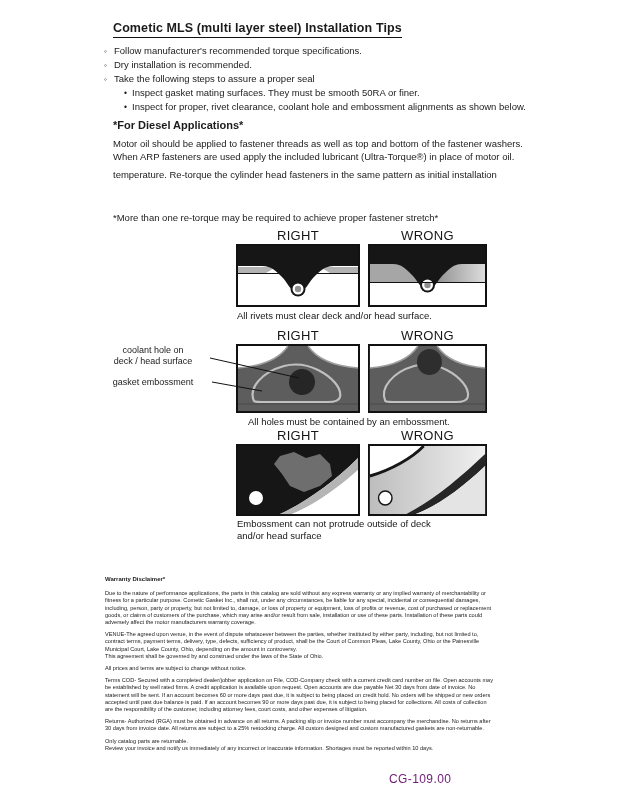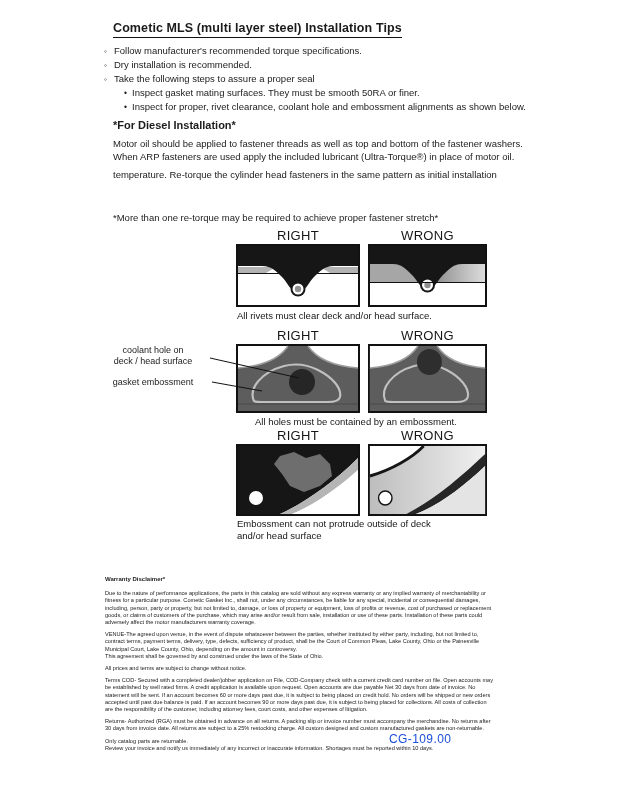--- a/index.html
+++ b/index.html
@@ -30,21 +30,21 @@
   .fig-img { display:block; }
   .fig-caption { font-size:9.5px; line-height:11.5px; color:#161616; }
 
   .side-labels { left:100px; width:106px; text-align:center; font-size:9px; line-height:10.5px; }
   .side-label2 { margin-top:11px; }
 
   .fineprint { left:105px; top:576px; width:430px; font-size:5.6px; line-height:7.2px; color:#222; white-space:nowrap; }
   .fineprint .fp-head { font-weight:bold; font-size:6px; margin-bottom:7px; }
   .fp-par { margin-bottom:5px; }
 
-  .footer-code { left:389px; top:732px; font-size:12px; letter-spacing:.4px; color:#1d4ed8; }
+  .footer-code { left:389px; top:772px; font-size:12px; letter-spacing:.4px; color:#701a75; }
 </style>
 </head>
 <body>
 
 <div class="abs doc-title">Cometic MLS (multi layer steel) Installation Tips</div>
 
 <div class="abs bullets">
   <div class="bullet-row">
     <span class="marker">◦</span>
     <span>Follow manufacturer's recommended torque specifications.</span>
@@ -60,21 +60,21 @@
   <div class="bullet-row sub">
     <span class="marker">•</span>
     <span>Inspect gasket mating surfaces.  They must be smooth 50RA or finer.</span>
   </div>
   <div class="bullet-row sub">
     <span class="marker">•</span>
     <span>Inspect for proper, rivet clearance, coolant hole and embossment alignments as shown below.</span>
   </div>
 </div>
 
-<div class="abs diesel-heading">*For Diesel Installation*</div>
+<div class="abs diesel-heading">*For Diesel Applications*</div>
 <div class="abs para" style="top:137px;">
   <div>Motor oil should be applied to fastener threads as well as top and bottom of the fastener washers.</div>
   <div>When ARP fasteners are used apply the included lubricant (Ultra-Torque®) in place of motor oil.</div>
 </div>
 <div class="abs para" style="top:168px;">
   <div>temperature. Re-torque the cylinder head fasteners in the same pattern as initial installation</div>
 </div>
 <div class="abs para" style="top:211px;">*More than one re-torque may be required to achieve proper fastener stretch*</div>
 
 <div class="fig-row" style="left:236px; top:228px; width:252px; height:95px;">
@@ -139,21 +139,21 @@
     <svg class="fig-img" width="119" height="69" viewBox="0 0 124 69" preserveAspectRatio="none">
       <rect x="1" y="1" width="122" height="67" fill="#ffffff" stroke="#111" stroke-width="2"></rect>
       <path d="M2,24 C28,22 44,14 52,2 L72,2 C80,14 96,22 122,24 L122,67 L2,67 Z" fill="#5d5d5d"></path>
       <path d="M2,24 C28,22 44,14 52,2" stroke="#9e9e9e" stroke-width="1.5" fill="none"></path>
       <path d="M72,2 C80,14 96,22 122,24" stroke="#9e9e9e" stroke-width="1.5" fill="none"></path>
       <path d="M2,60 H122" stroke="#4a4a4a" stroke-width="1"></path>
       <path d="M18,57 C12,44 26,28 48,22 C58,19.5 70,20 82,26 C96,33 106,44 104,53 C103,57 99,58 92,58 L26,58 C21,58 19.5,57.8 18,57 Z" stroke="#c0c0c0" stroke-width="2.2" fill="none"></path>
       <circle cx="64" cy="18" r="13" fill="#2e2e2e"></circle>
     </svg>
   </div>
-  <div class="fig-caption" style="position:absolute; left:19px; top:88px;">All holes must be contained by an embossment.</div>
+  <div class="fig-caption" style="position:absolute; left:12px; top:88px;">All holes must be contained by an embossment.</div>
 </div>
 
 <svg class="abs" style="left:205px; top:348px; z-index:5;" width="105" height="50" viewBox="0 0 105 50">
   <line x1="5" y1="10" x2="94" y2="30" stroke="#111" stroke-width="1"></line>
   <line x1="7" y1="34" x2="57" y2="43" stroke="#111" stroke-width="1"></line>
 </svg>
 
 <div class="fig-row" style="left:236px; top:428px; width:252px; height:118px;">
   <div class="fig-col" style="left:0; width:124px;">
     <div class="fig-label">RIGHT</div>

